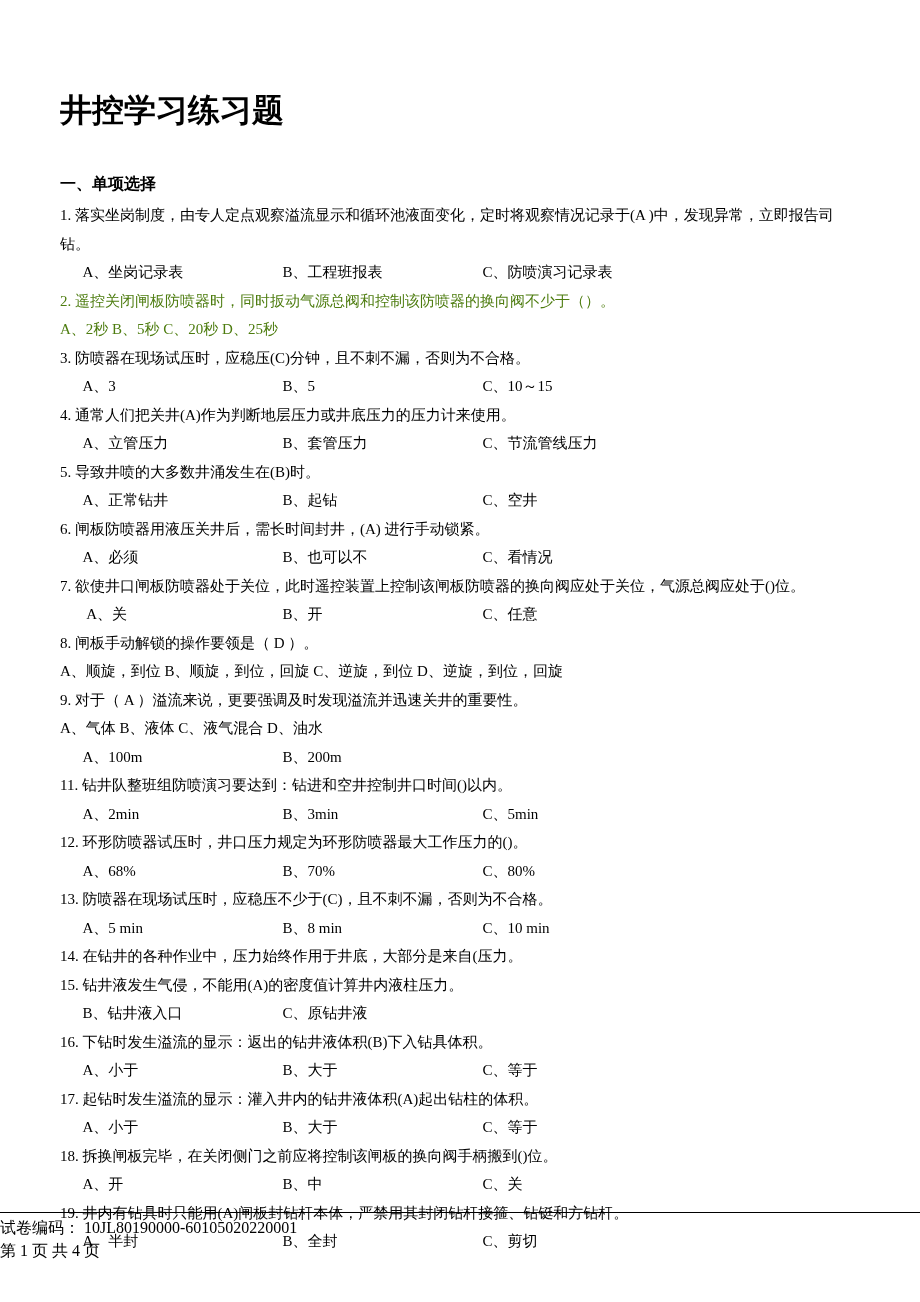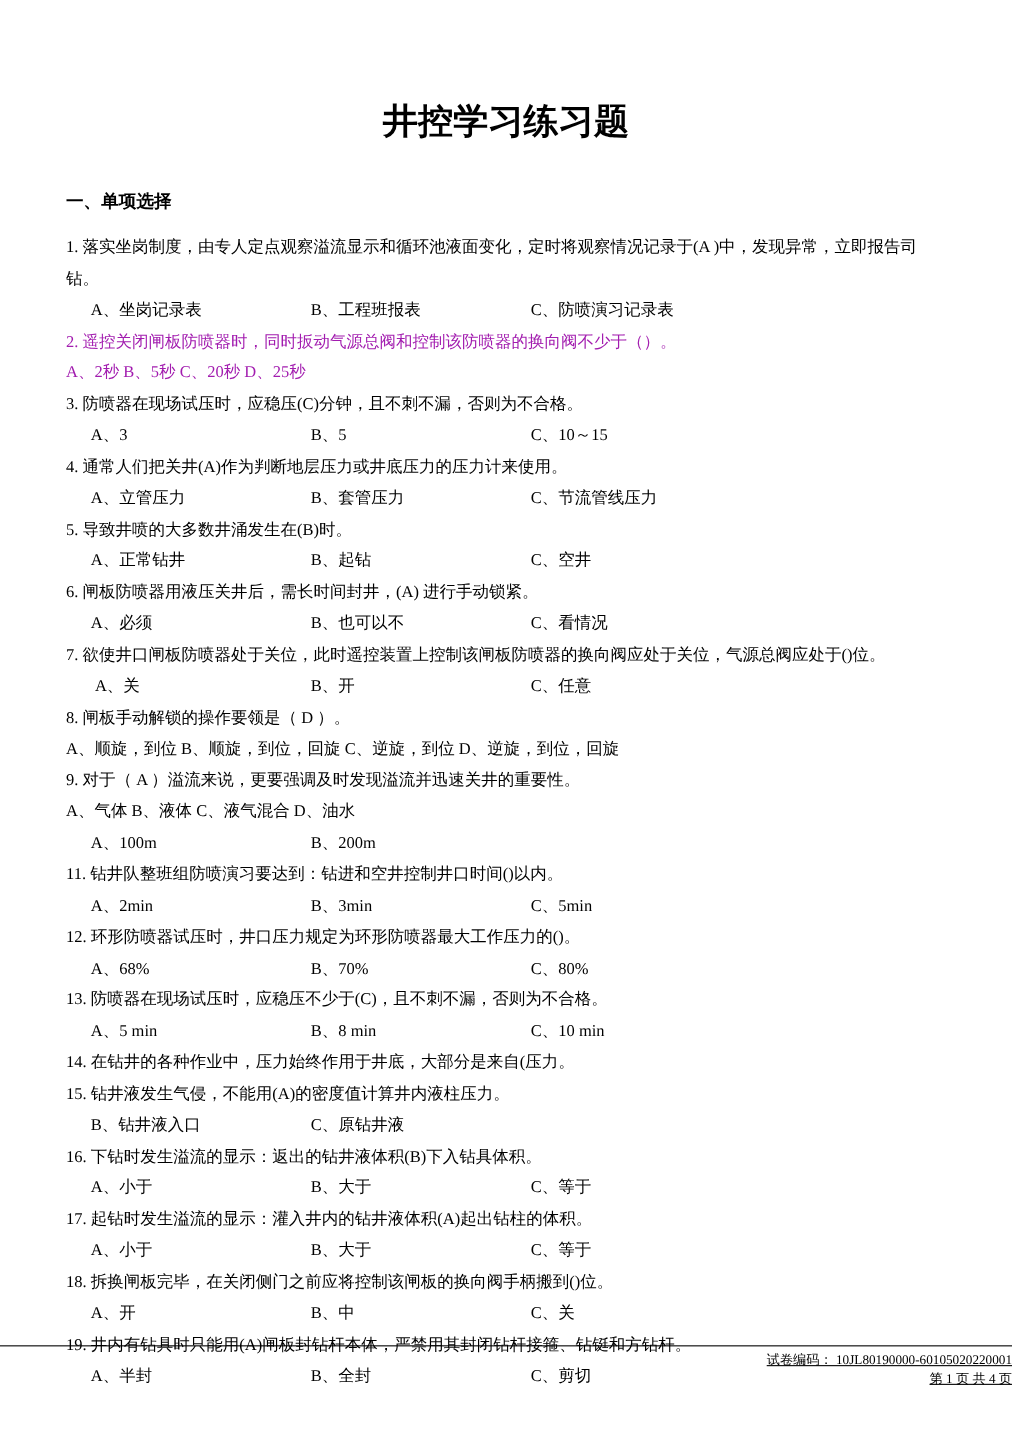--- a/index.html
+++ b/index.html
@@ -8,58 +8,57 @@
       height: 1302px;
       background: #fff;
       font-family: "SimSun", "宋体", serif;
       font-size: 15px;
       color: #000;
       line-height: 1.9;
       padding: 80px 60px 60px 60px;
       position: relative;
     }
     .title {
-      text-align: center;
+      text-align: left;
       font-size: 32px;
       font-weight: bold;
       margin-bottom: 28px;
       font-family: "SimHei", "黑体", sans-serif;
     }
     .section-heading {
       font-weight: bold;
       font-size: 16px;
       font-family: "SimHei", "黑体", sans-serif;
-      margin-bottom: 12px;
+      margin-bottom: 2px;
     }
     .qtext { }
-    .red { color: #a21caf; }
+    .red { color: #4d7c0f; }
     .opts {
       padding-left: 1.5em;
       display: flex;
     }
     .opt-a { width: 200px; }
     .opt-b { width: 200px; }
     .opt-c { flex: 1; }
     .inline-opts { }
     .footer-wrap {
       position: absolute;
       left: 0;
       bottom: 40px;
       width: 100%;
     }
     .hr-line {
       border: none;
       border-top: 1px solid #000;
       margin: 0 0 4px 0;
     }
     .footer-text {
-      text-align: right;
-      font-size: 12px;
+      text-align: left;
+      font-size: 16px;
       line-height: 1.4;
-      text-decoration: underline;
     }
   </style>
 </head>
 <body>
 
 <div class="title">井控学习练习题</div>
 
 <div class="section-heading">一、单项选择</div>
 
 <div>

